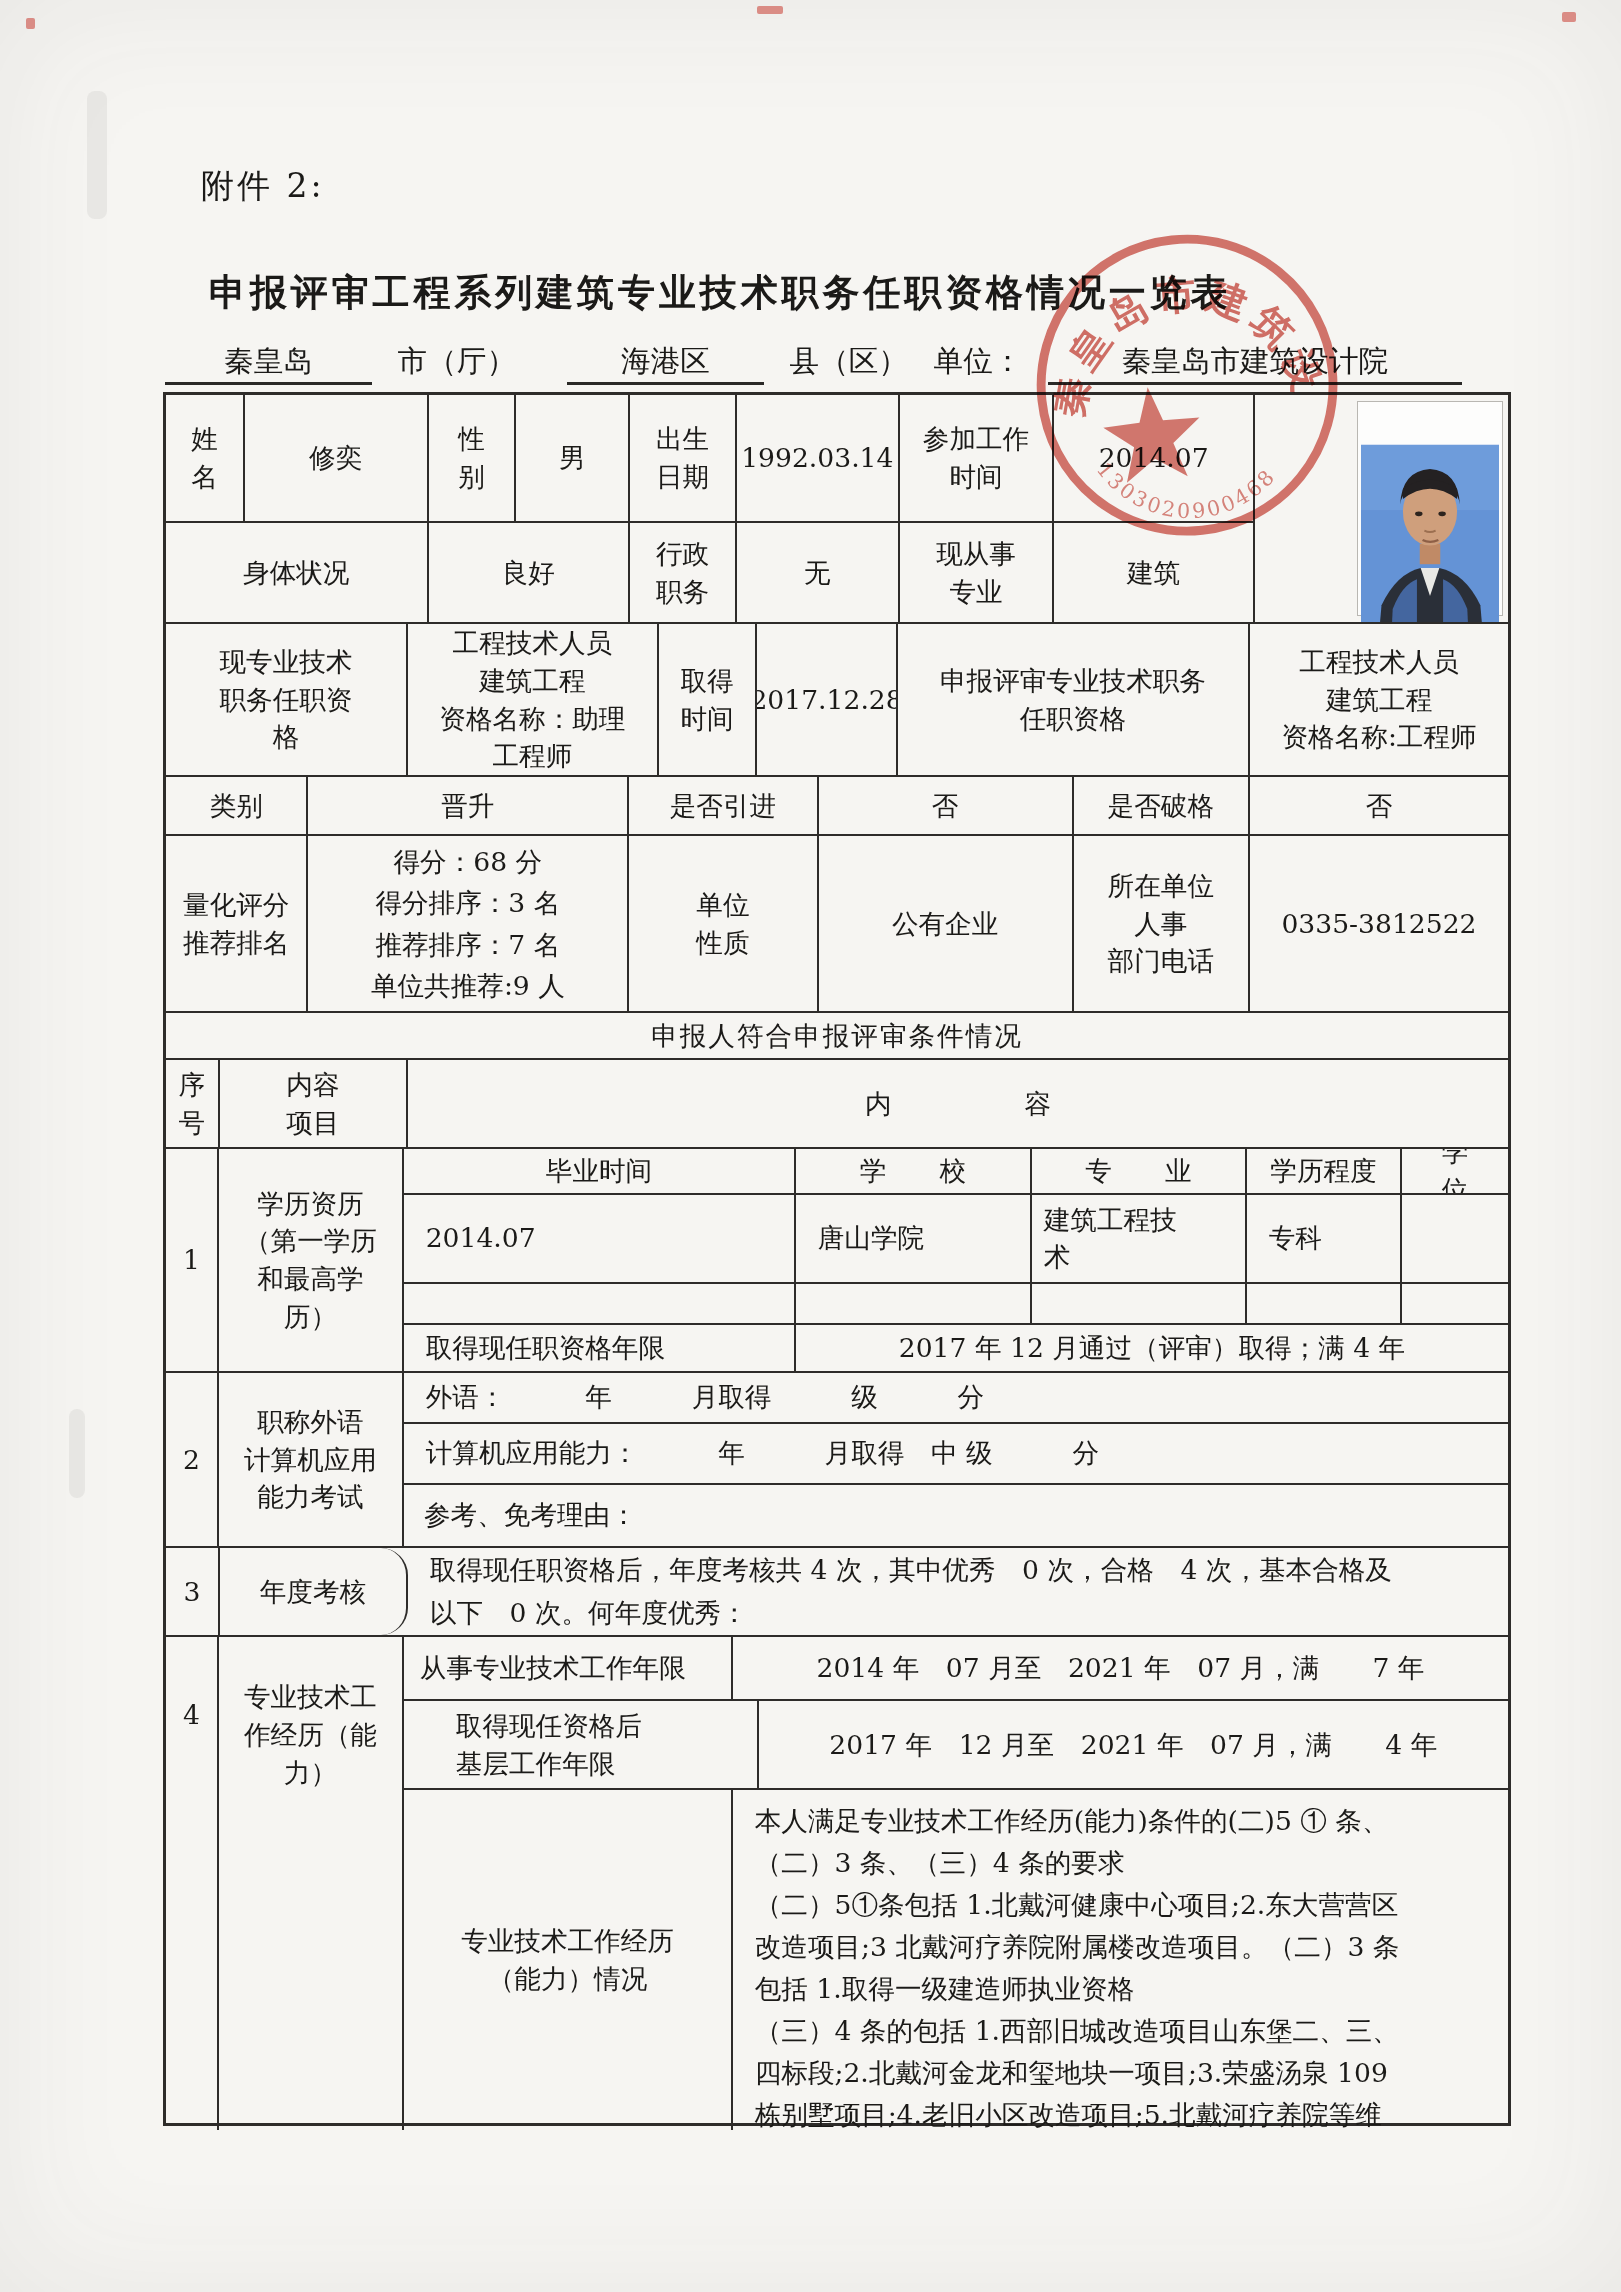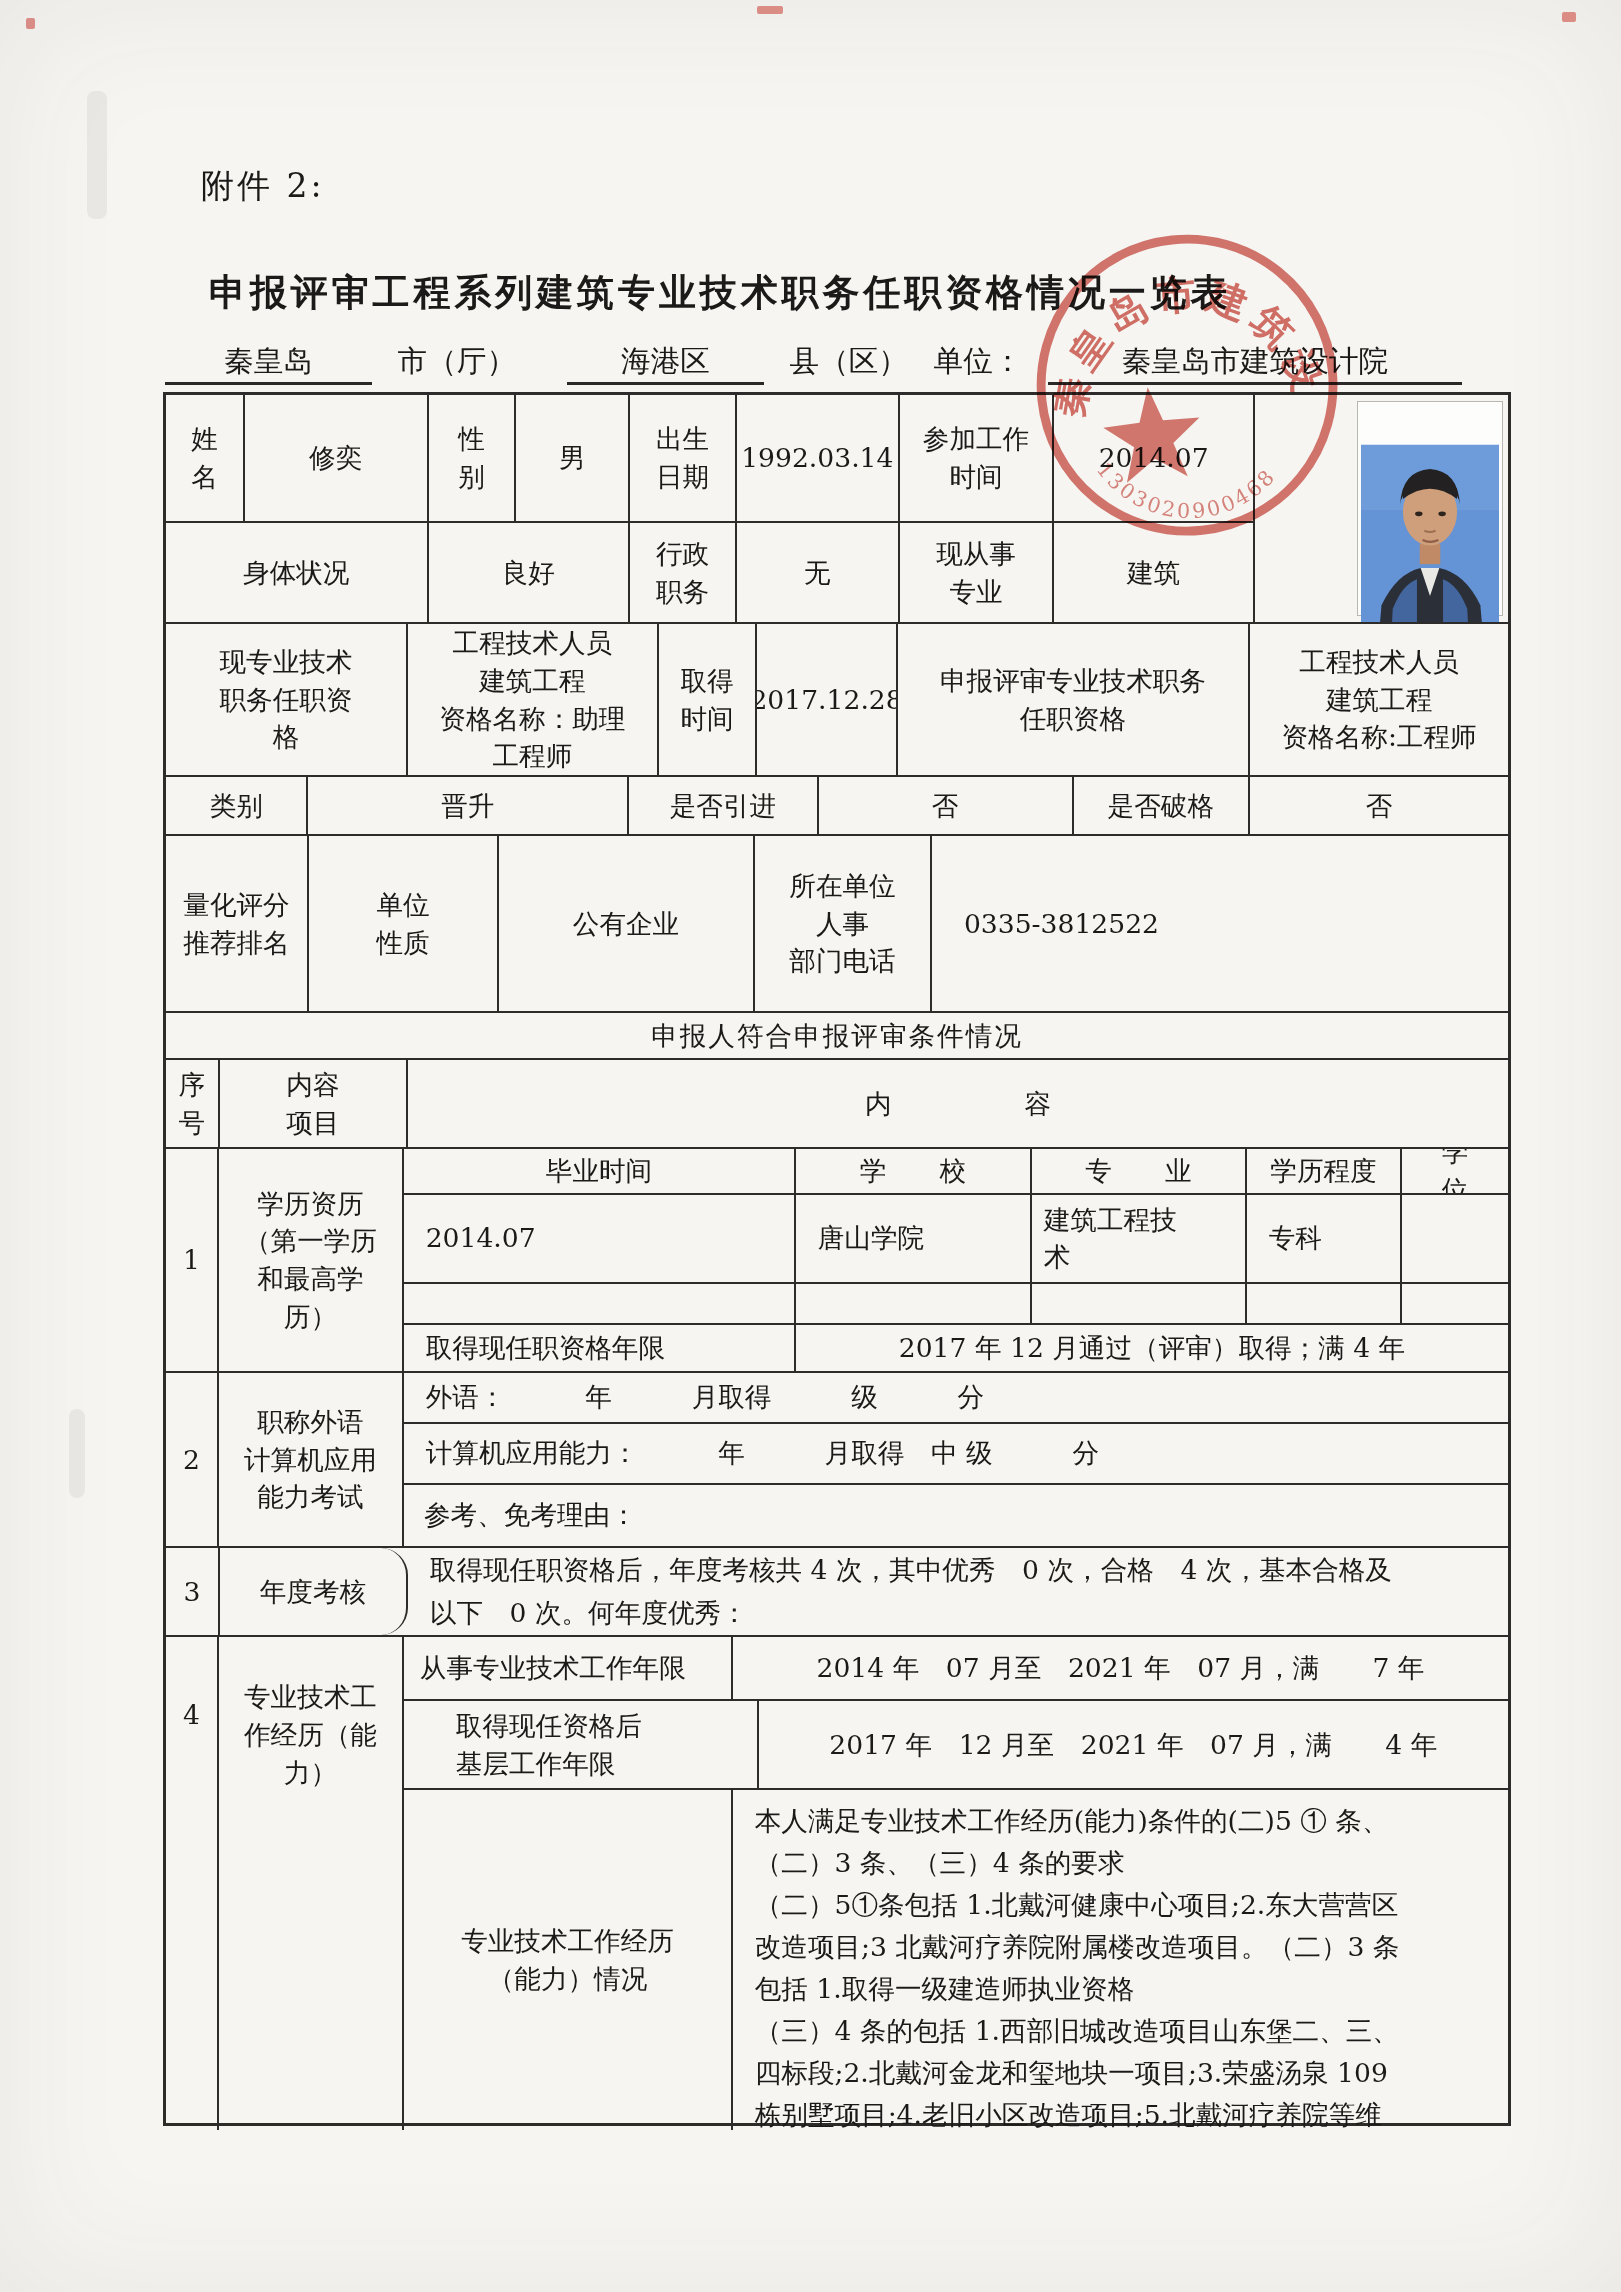--- a/index.html
+++ b/index.html
@@ -130,20 +130,24 @@
       <div class="td" style="width:322px;">晋升</div>
       <div class="td" style="width:190px;">是否引进</div>
       <div class="td" style="width:256px;">否</div>
       <div class="td" style="width:177px;">是否破格</div>
       <div class="td end" style="width:259px;">否</div>
     </div>
 
     <div class="tr" style="height:177px;">
       <div class="td" style="width:143px;">量化评分
 推荐排名</div>
+      <div class="td" style="width:322px; line-height:1.55;">得分：68 分
+得分排序：3 名
+推荐排序：7 名
+单位共推荐:9 人</div>
       <div class="td" style="width:190px;">单位
 性质</div>
       <div class="td" style="width:256px;">公有企业</div>
       <div class="td" style="width:177px;">所在单位
 人事
 部门电话</div>
       <div class="td end" style="width:259px;">0335-3812522</div>
     </div>
 
     <div class="tr" style="height:47px;">

